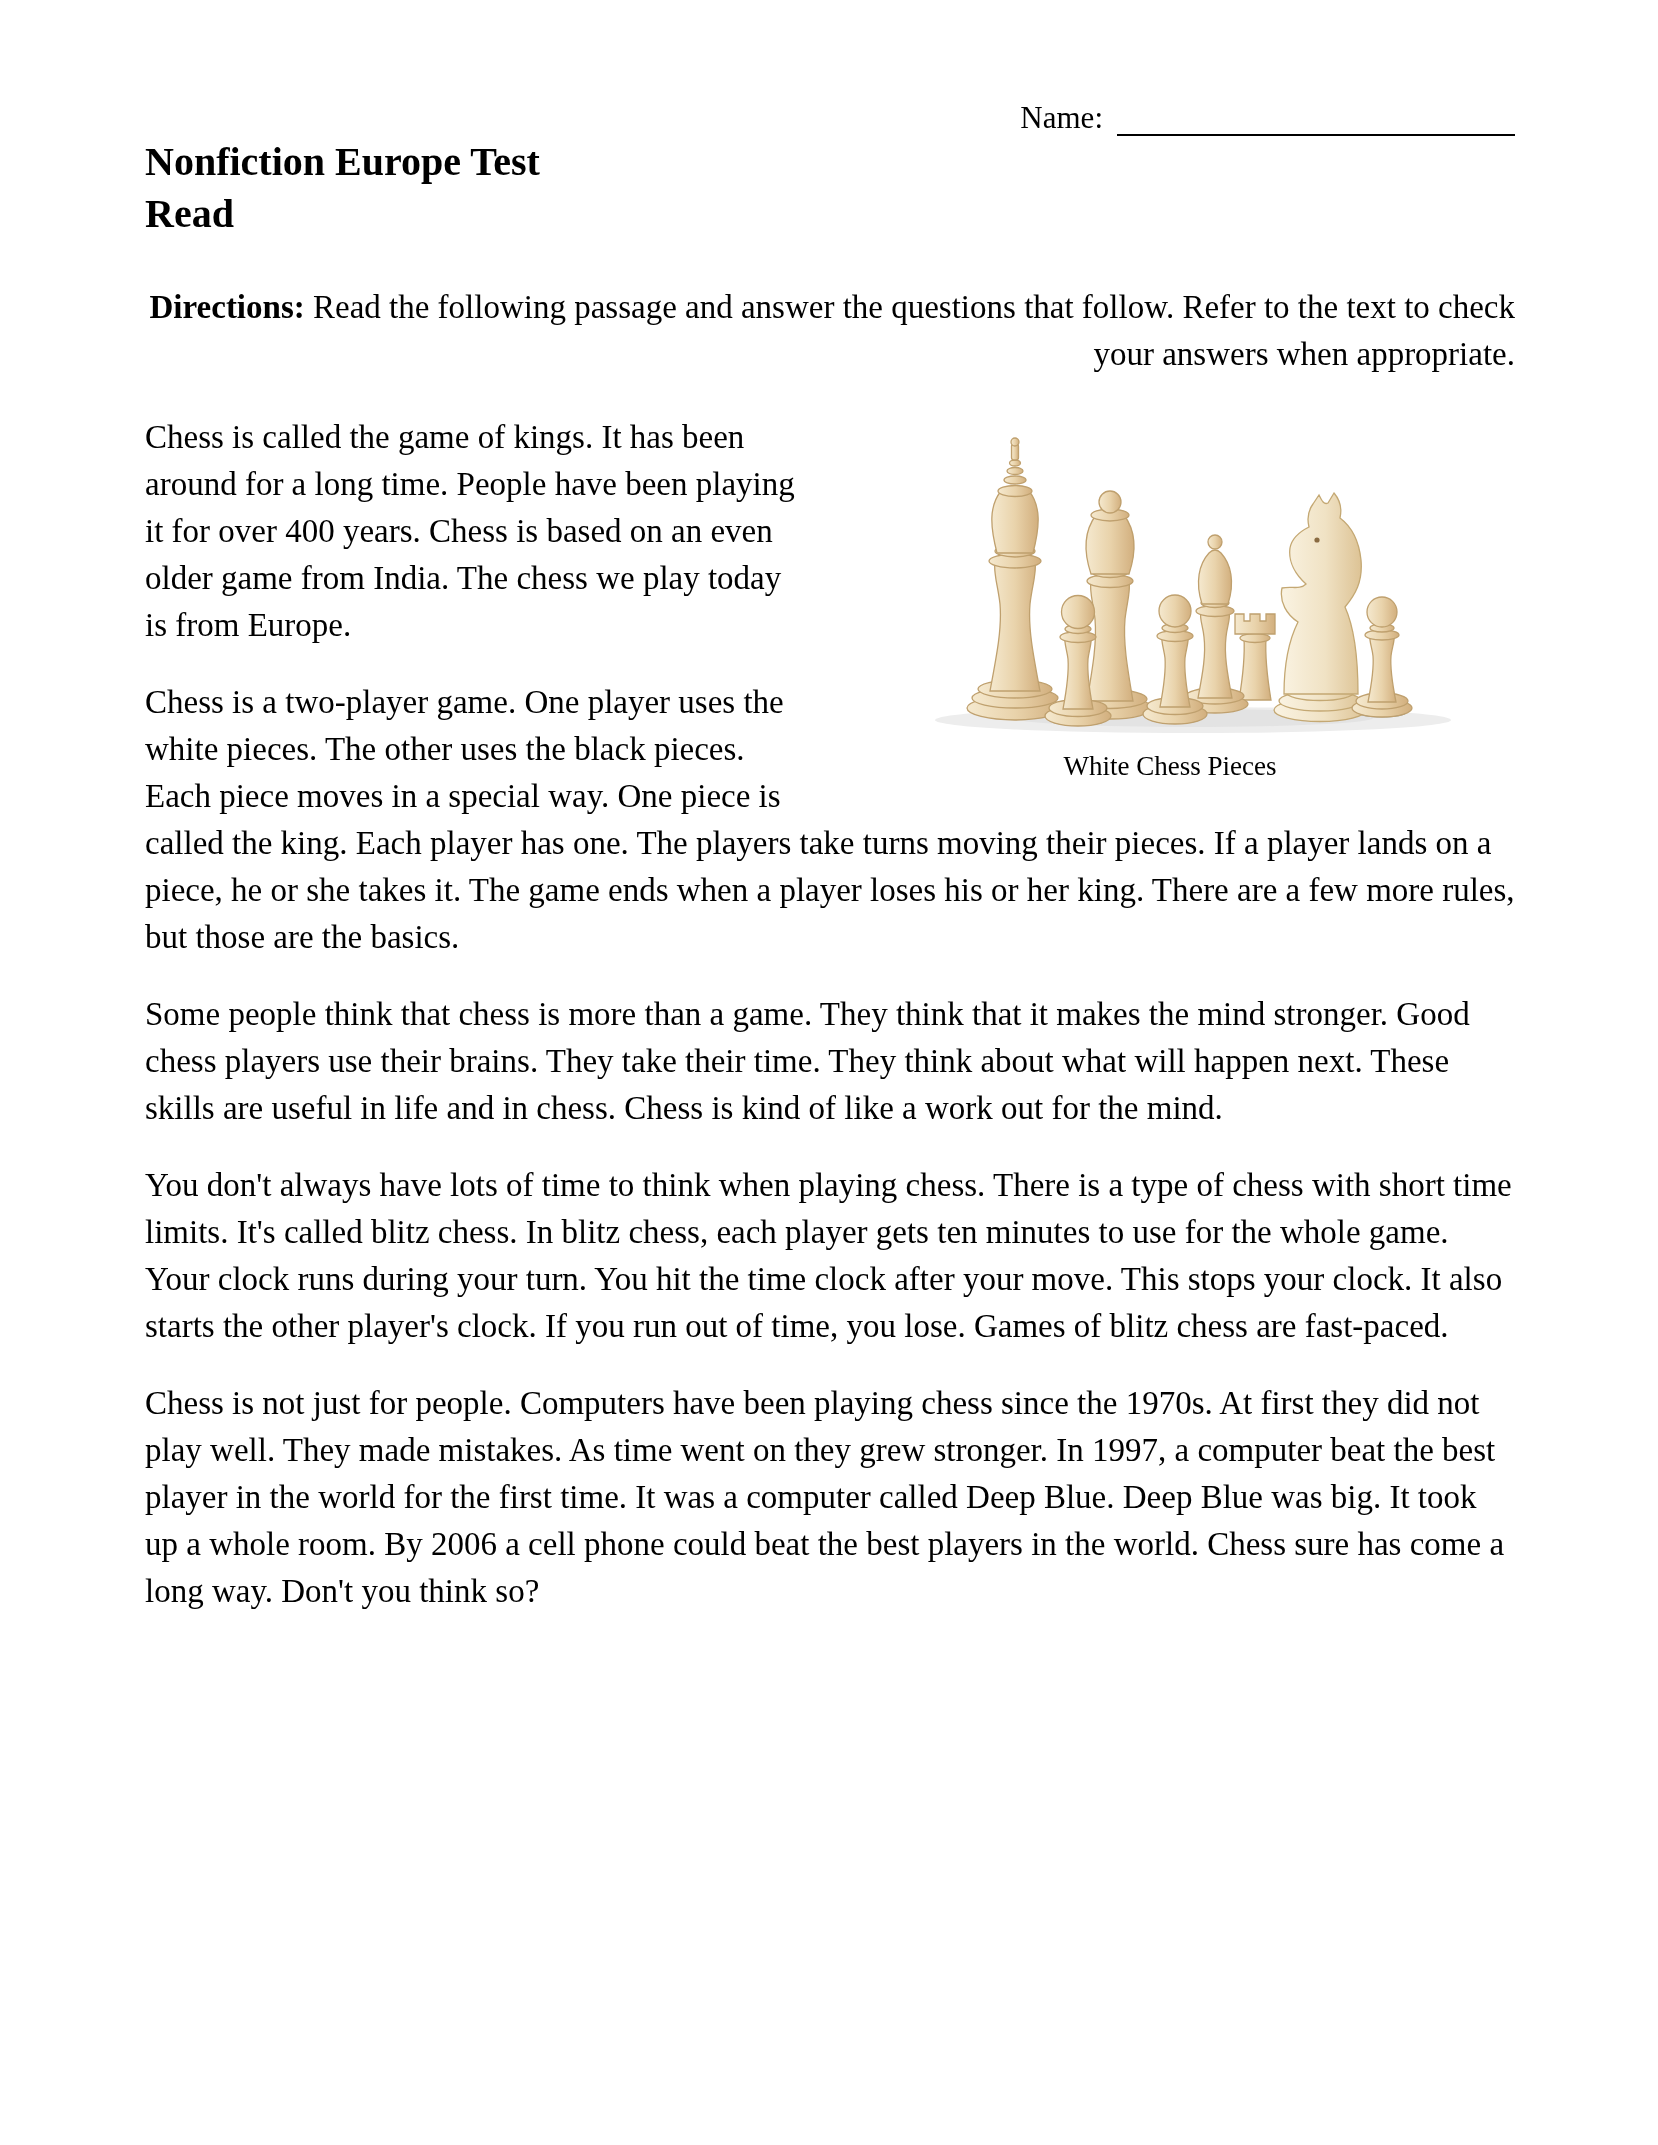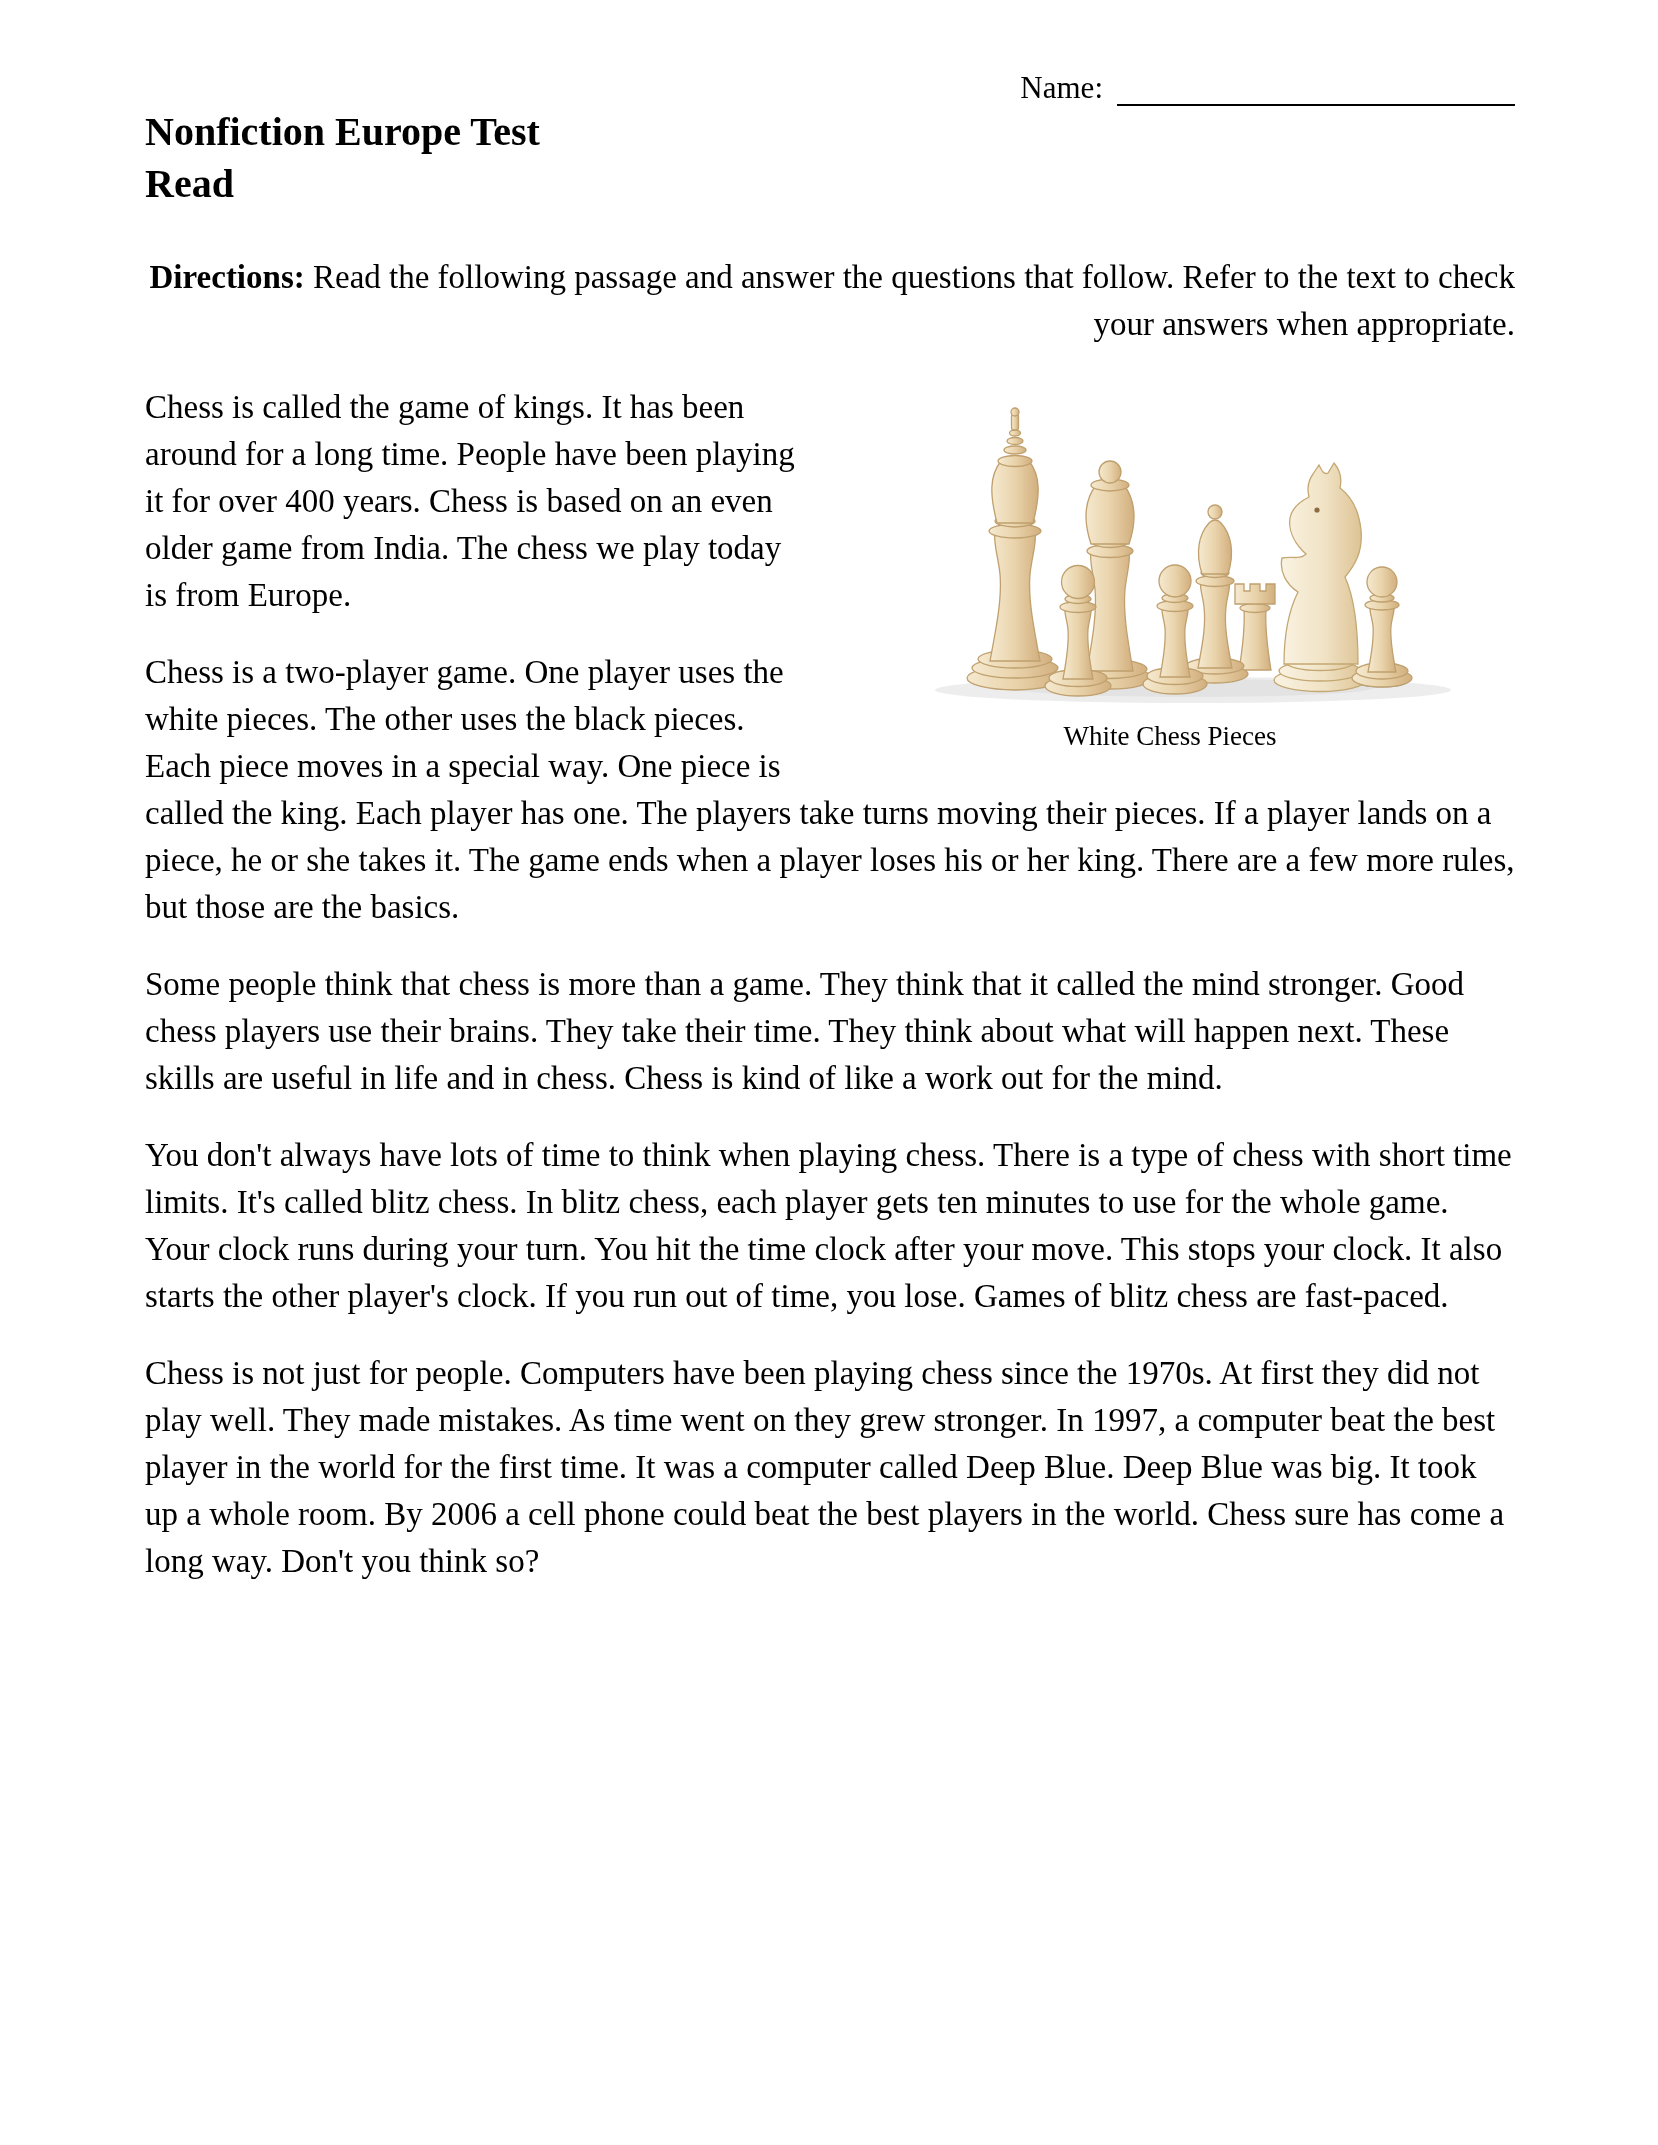--- a/index.html
+++ b/index.html
@@ -4,21 +4,21 @@
 <style>
   html, body { margin: 0; padding: 0; background: #ffffff; }
   .page {
     position: relative;
     width: 1658px;
     height: 2145px;
     box-sizing: border-box;
     background: #ffffff;
     color: #000000;
     font-family: "Liberation Serif", "DejaVu Serif", serif;
-    padding: 66px 143px 0 145px;
+    padding: 96px 143px 0 145px;
     overflow: hidden;
   }
   .name-row {
     display: flex;
     justify-content: flex-end;
     align-items: flex-end;
     height: 40px;
     font-size: 31px;
     line-height: 36px;
   }
@@ -183,18 +183,18 @@
           <ellipse cx="253" cy="223" rx="18" ry="5.5"></ellipse>
           <ellipse cx="253" cy="215" rx="13" ry="4.5"></ellipse>
           <circle cx="253" cy="198" r="16.5"></circle>
         </g>
       </svg>
       <figcaption class="photo-caption">White Chess Pieces</figcaption>
     </figure>
 
     <p>Chess is called the game of kings. It has been around for a long time. People have been playing it for over 400 years. Chess is based on an even older game from India. The chess we play today is from Europe.</p>
     <p>Chess is a two-player game. One player uses the white pieces. The other uses the black pieces. Each piece moves in a special way. One piece is called the king. Each player has one. The players take turns moving their pieces. If a player lands on a piece, he or she takes it. The game ends when a player loses his or her king. There are a few more rules, but those are the basics.</p>
-    <p>Some people think that chess is more than a game. They think that it called the mind stronger. Good chess players use their brains. They take their time. They think about what will happen next. These skills are useful in life and in chess. Chess is kind of like a work out for the mind.</p>
+    <p>Some people think that chess is more than a game. They think that it makes the mind stronger. Good chess players use their brains. They take their time. They think about what will happen next. These skills are useful in life and in chess. Chess is kind of like a work out for the mind.</p>
     <p>You don't always have lots of time to think when playing chess. There is a type of chess with short time limits. It's called blitz chess. In blitz chess, each player gets ten minutes to use for the whole game. Your clock runs during your turn. You hit the time clock after your move. This stops your clock. It also starts the other player's clock. If you run out of time, you lose. Games of blitz chess are fast-paced.</p>
     <p>Chess is not just for people. Computers have been playing chess since the 1970s. At first they did not play well. They made mistakes. As time went on they grew stronger. In 1997, a computer beat the best player in the world for the first time. It was a computer called Deep Blue. Deep Blue was big. It took up a whole room. By 2006 a cell phone could beat the best players in the world. Chess sure has come a long way. Don't you think so?</p>
   </div>
 
 </div>
 
 </body></html>

